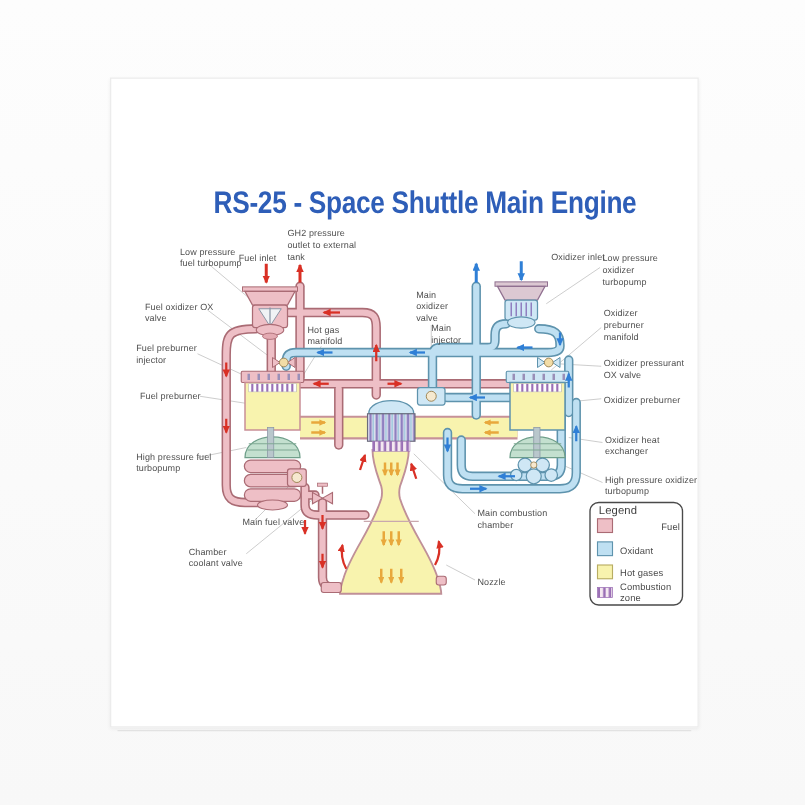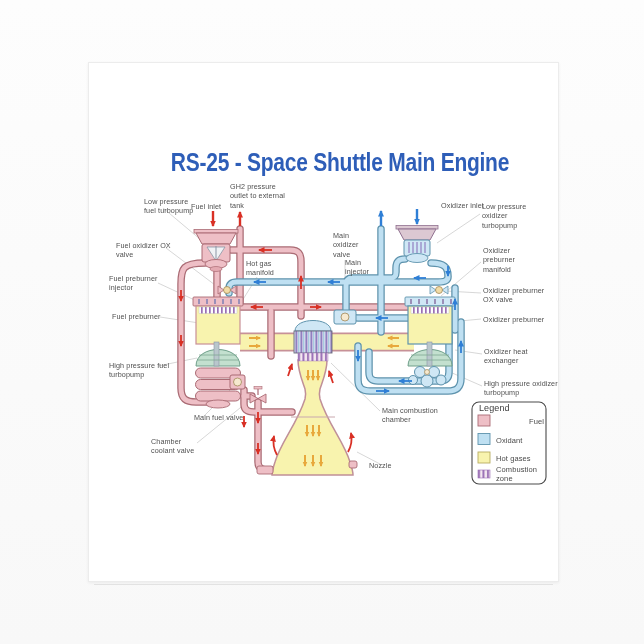--- a/index.html
+++ b/index.html
@@ -305,28 +305,28 @@
   <div class="lbl" style="left:230px;top:182px;width:55px;">GH2 pressure outlet to external tank</div>
   <div class="lbl nowrap" style="left:409px;top:201px;margin-left:32px;">Oxidizer inlet</div>
   <div class="lbl" style="left:482px;top:202px;width:52px;">Low pressure oxidizer turbopump</div>
   <div class="lbl" style="left:116px;top:241px;width:58px;">Fuel oxidizer OX valve</div>
   <div class="lbl" style="left:109px;top:274px;width:58px;">Fuel preburner injector</div>
   <div class="lbl nowrap" style="left:112px;top:312px;">Fuel preburner</div>
   <div class="lbl" style="left:246px;top:259px;width:38px;">Hot gas manifold</div>
   <div class="lbl" style="left:297px;top:258px;width:34px;padding-left:48px;">Main injector</div>
   <div class="lbl" style="left:333px;top:231px;width:36px;">Main oxidizer valve</div>
   <div class="lbl" style="left:483px;top:246px;width:44px;">Oxidizer preburner manifold</div>
-  <div class="lbl" style="left:483px;top:286px;width:72px;">Oxidizer preburner OX valve</div>
+  <div class="lbl" style="left:483px;top:286px;width:72px;">Oxidizer pressurant OX valve</div>
   <div class="lbl nowrap" style="left:483px;top:315px;">Oxidizer preburner</div>
   <div class="lbl" style="left:484px;top:347px;width:58px;">Oxidizer heat exchanger</div>
   <div class="lbl" style="left:109px;top:361px;width:62px;">High pressure fuel turbopump</div>
   <div class="lbl" style="left:484px;top:379px;width:80px;">High pressure oxidizer turbopump</div>
   <div class="lbl nowrap" style="left:152px;top:413px;padding-left:42px;">Main fuel valve</div>
   <div class="lbl" style="left:151px;top:437px;width:54px;">Chamber coolant valve</div>
   <div class="lbl" style="left:382px;top:406px;width:66px;">Main combustion chamber</div>
-  <div class="lbl nowrap" style="left:369px;top:461px;">Nozzle</div>
+  <div class="lbl nowrap" style="left:382px;top:461px;">Nozzle</div>
 
   <div class="lbl legend-title" style="left:479px;top:404px;">Legend</div>
   <div class="lbl legend-item nowrap" style="left:496px;top:417px;padding-left:33px;">Fuel</div>
   <div class="lbl legend-item nowrap" style="left:496px;top:435.5px;">Oxidant</div>
   <div class="lbl legend-item nowrap" style="left:496px;top:454px;">Hot gases</div>
   <div class="lbl legend-item" style="left:496px;top:465px;width:52px;">Combustion zone</div>
 </div>
 
 </body></html>

